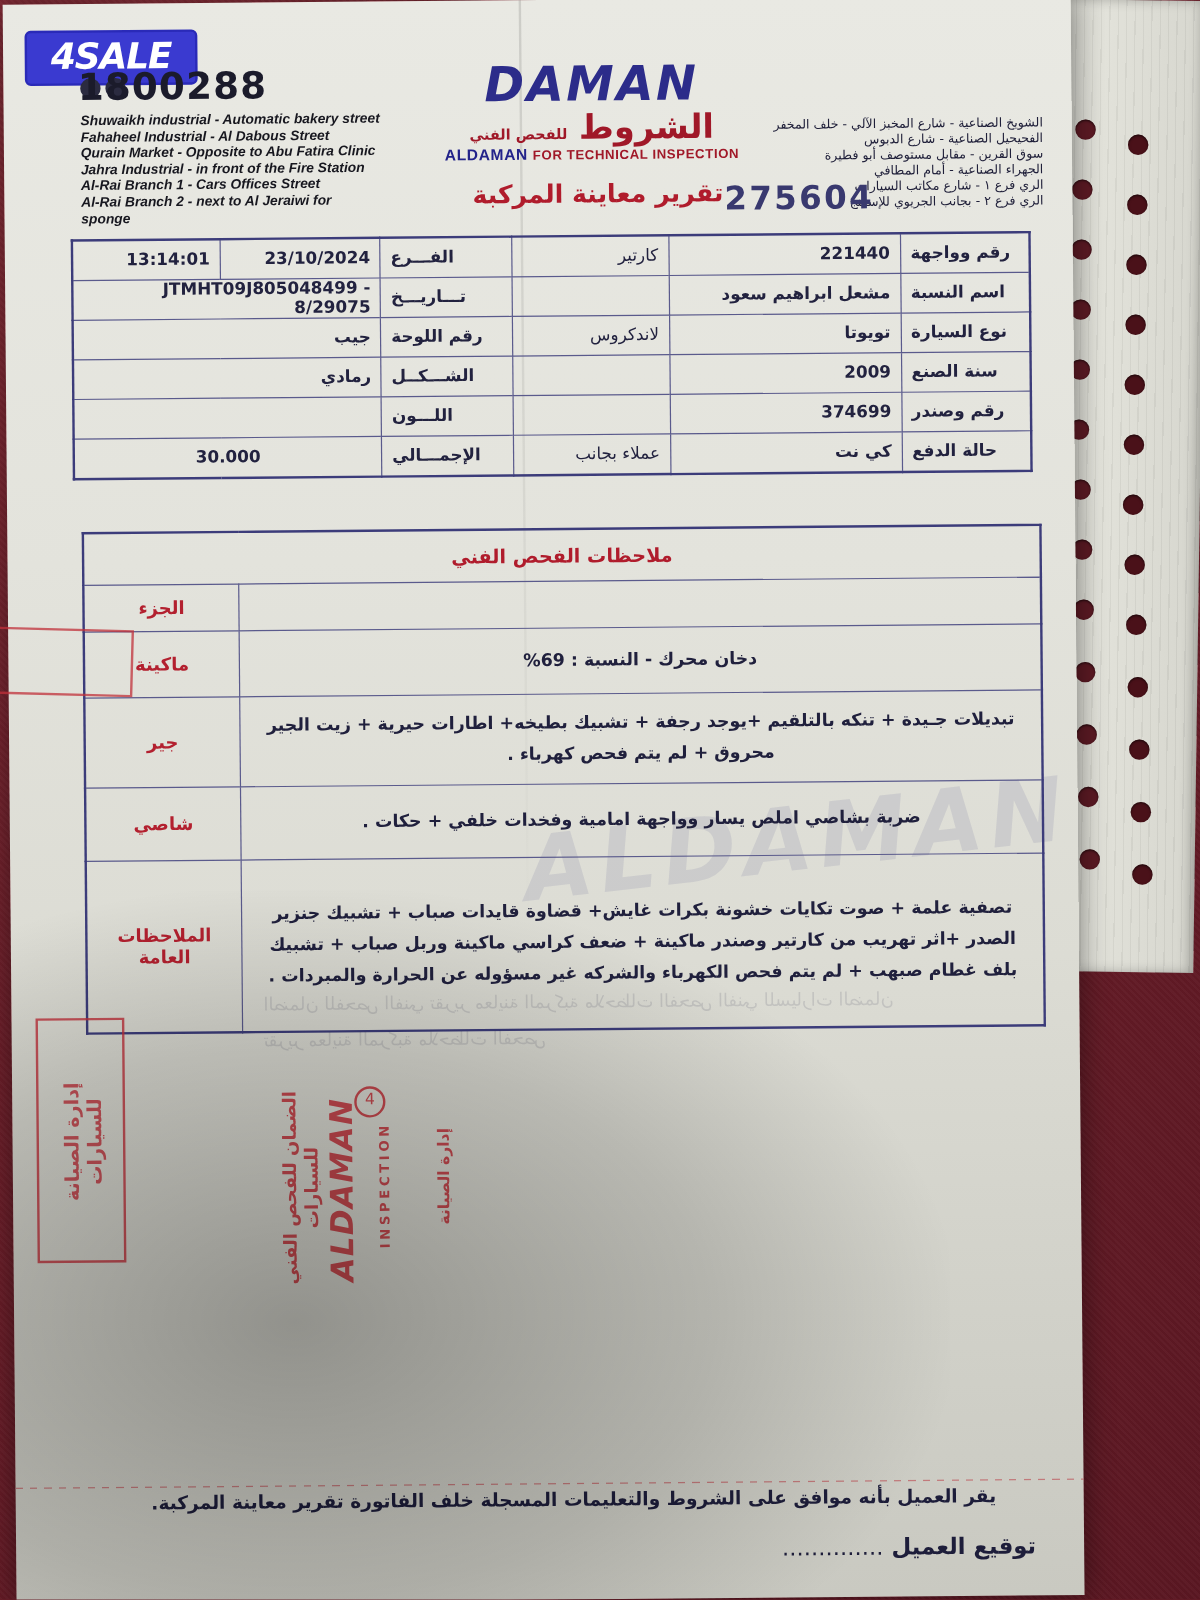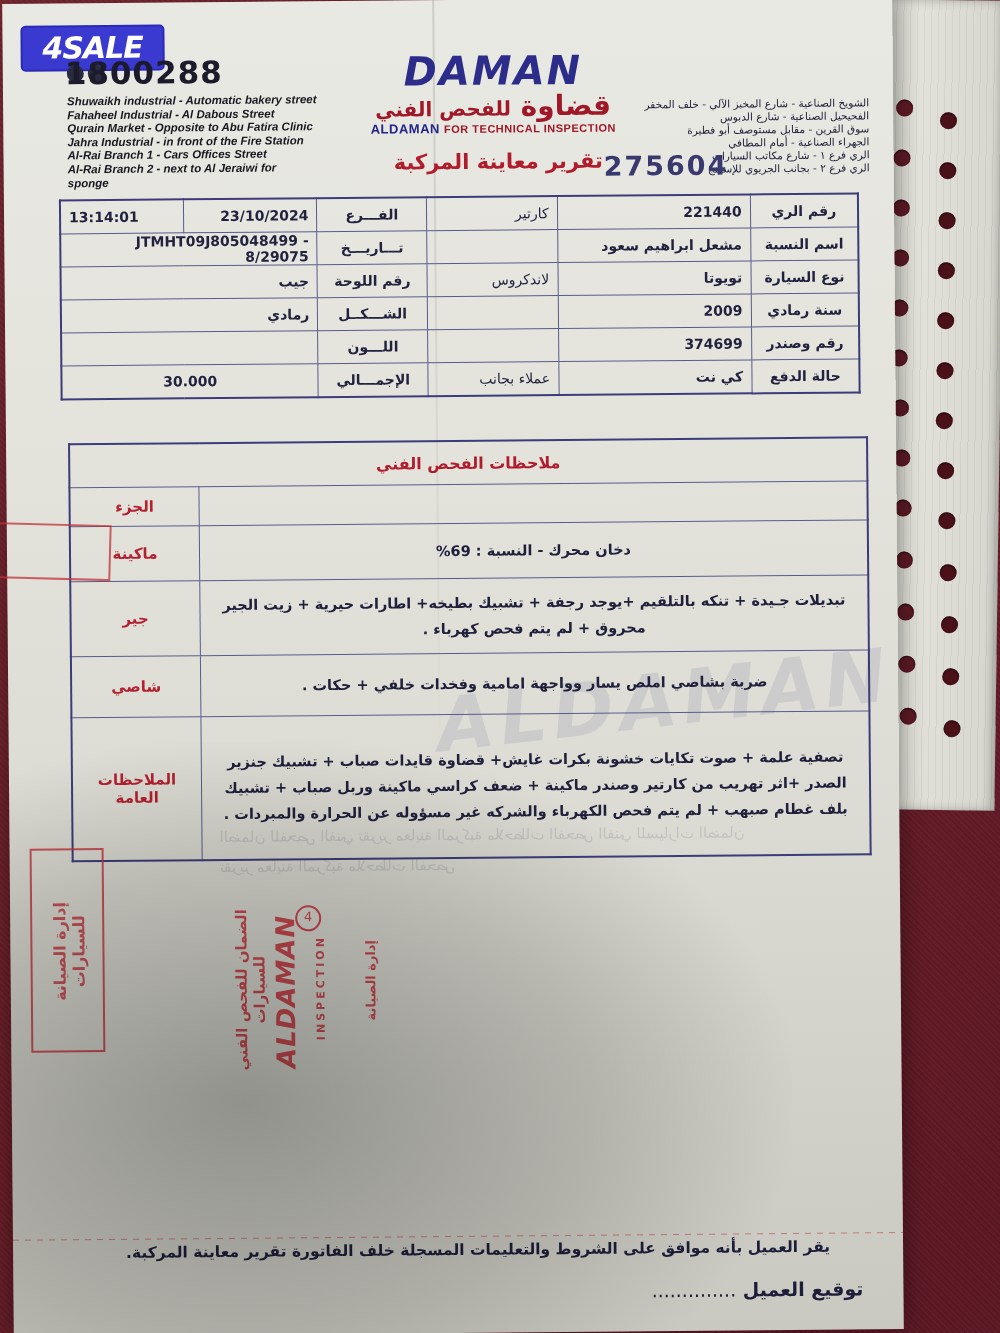--- a/index.html
+++ b/index.html
@@ -85,21 +85,21 @@
   }
 
   .daman-wrap{position:absolute;left:355px;top:48px;width:270px;text-align:center;}
   .daman-en{
     font-size:40px;font-weight:bold;font-style:italic;color:#2c2c8a;letter-spacing:2px;
     font-family:"DejaVu Sans", sans-serif;
   }
   .daman-ar{
     font-size:28px;font-weight:bold;color:#a01828;direction:rtl;margin-top:-4px;
   }
-  .daman-ar small{font-size:20px;}
+  .daman-ar small{font-size:12px;}
   .daman-sub{
     font-size:13px;font-weight:bold;color:#23238a;letter-spacing:.5px;margin-top:-2px;
     font-family:"Liberation Sans", sans-serif;
   }
   .daman-sub i{color:#a01828;font-size:11px;font-style:normal;}
 
   .branches{
     position:absolute;right:24px;top:100px;width:245px;direction:rtl;text-align:right;
     font-size:10.5px;line-height:13px;color:#20203a;
   }
@@ -114,21 +114,21 @@
   }
 
   
   .tbl{position:absolute;border-collapse:collapse;direction:rtl;}
   .info{
     left:55px;top:196px;width:800px;border:2px solid #3c3c7a;
   }
   .info td{
     border:1px solid #5a5a8c;height:32px;font-size:14px;color:#22223f;padding:0 8px;
   }
-  .lbl{color:#b01c2c;font-weight:bold;text-align:center;width:95px;font-size:15px;margin-top:38px;}
+  .lbl{color:#b01c2c;font-weight:bold;text-align:left;width:95px;font-size:15px;margin-top:38px;}
   .val{color:#1d1d3d;font-weight:bold;}
   .val.hw{font-family:"DejaVu Sans", sans-serif;}
 
   
   .notes{
     left:62px;top:440px;width:800px;border:2px solid #3c3c7a;
   }
   .notes td{border:1px solid #5a5a8c;padding:6px 10px;vertical-align:middle;color:#1f1f3c;}
   .notes .hdr{
     text-align:center;font-weight:bold;color:#b01c2c;font-size:16px;height:30px;
@@ -246,21 +246,21 @@
     <div>Fahaheel Industrial - Al Dabous Street</div>
     <div>Qurain Market - Opposite to Abu Fatira Clinic</div>
     <div>Jahra Industrial - in front of the Fire Station</div>
     <div>Al-Rai Branch 1 - Cars Offices Street</div>
     <div>Al-Rai Branch 2 - next to Al Jeraiwi for sponge</div>
   </div>
 
   <div class="daman-wrap">
     <div class="daman-en">DAMAN</div>
     <div class="daman-ar">
-      <span>قضاوة</span>
+      <span>الشروط</span>
       <small>للفحص الفني</small>
     </div>
     <div class="daman-sub">
       <span>ALDAMAN</span>
       <i>FOR TECHNICAL INSPECTION</i>
     </div>
   </div>
 
   <div class="branches">
     <div>الشويخ الصناعية - شارع المخبز الآلي - خلف المخفر</div>
@@ -270,43 +270,43 @@
     <div>الري فرع ١ - شارع مكاتب السيارات</div>
     <div>الري فرع ٢ - بجانب الجريوي للإسفنج</div>
   </div>
 
   <div class="reporttitle">تقرير معاينة المركبة</div>
   <div class="serial">275604</div>
 
   <table class="tbl info">
     <tbody>
         <tr>
-      <td class="lbl">رقم الري</td>
+      <td class="lbl">رقم وواجهة</td>
       <td class="val" style="width:190px">221440</td>
       <td style="width:120px">كارتير</td>
       <td class="lbl">الفـــرع</td>
       <td class="val" style="width:120px">23/10/2024</td>
-      <td class="val" style="width:110px;text-align:left">13:14:01</td>
+      <td class="val" style="width:110px;text-align:right">13:14:01</td>
     </tr>
     <tr>
       <td class="lbl">اسم النسبة</td>
       <td class="val">مشعل ابراهيم سعود</td>
       <td></td>
       <td class="lbl">تـــاريـــخ</td>
       <td class="val hw" colspan="2">JTMHT09J805048499  -  8/29075</td>
     </tr>
     <tr>
       <td class="lbl">نوع السيارة</td>
       <td class="val">تويوتا</td>
       <td>لاندكروس</td>
       <td class="lbl">رقم اللوحة</td>
       <td class="val" colspan="2">جيب</td>
     </tr>
     <tr>
-      <td class="lbl">سنة رمادي</td>
+      <td class="lbl">سنة الصنع</td>
       <td class="val">2009</td>
       <td></td>
       <td class="lbl">الشـــكــل</td>
       <td class="val" colspan="2">رمادي</td>
     </tr>
     <tr>
       <td class="lbl">رقم وصندر</td>
       <td class="val">374699</td>
       <td></td>
       <td class="lbl">اللـــون</td>

